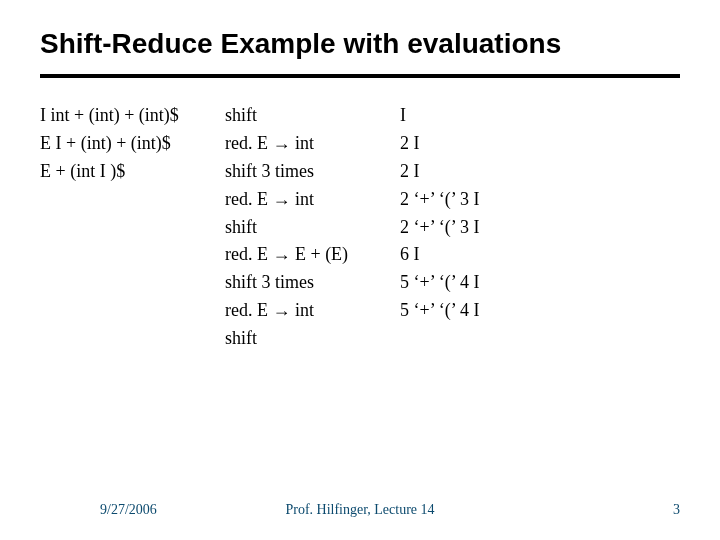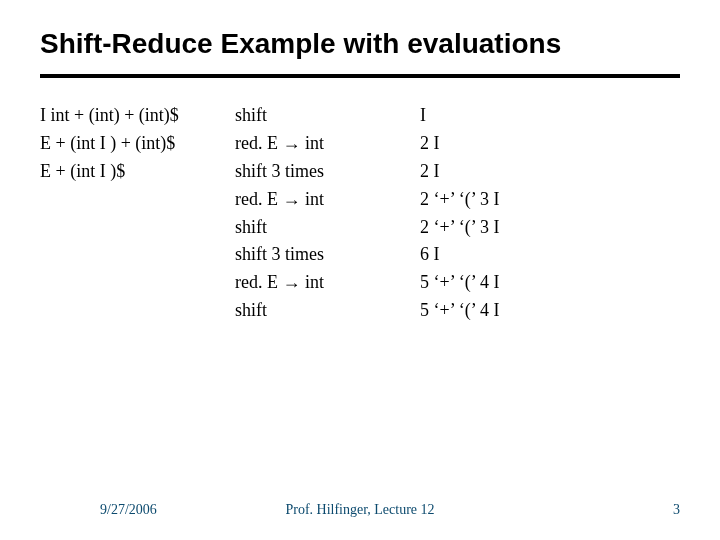--- a/index.html
+++ b/index.html
@@ -25,21 +25,20 @@
     margin: 0 0 14px 0;
   }
   .rule {
     border: none;
     border-top: 4px solid #000;
     margin: 0 0 24px 0;
   }
   .table {
     display: grid;
     grid-template-columns: 185px 175px 200px;
-    column-gap: 10px;
     font-size: 18px;
     line-height: 1.55;
   }
   .col {
     display: flex;
     flex-direction: column;
   }
   .row {
     white-space: pre;
   }
@@ -63,43 +62,44 @@
 </head>
 <body>
 
 <div class="slide">
   <h1 class="title">Shift-Reduce Example with evaluations</h1>
   <hr class="rule">
 
   <div class="table">
     <div class="col">
       <span class="row">I int + (int) + (int)$</span>
-      <span class="row">E + (int I ) + (int)$</span>
+      <span class="row">E I + (int) + (int)$</span>
       <span class="row">E + (int I )$</span>
     </div>
     <div class="col">
       <span class="row">shift</span>
       <span class="row">red. E → int</span>
       <span class="row">shift 3 times</span>
       <span class="row">red. E → int</span>
       <span class="row">shift</span>
+      <span class="row">red. E → E + (E)</span>
       <span class="row">shift 3 times</span>
       <span class="row">red. E → int</span>
       <span class="row">shift</span>
     </div>
     <div class="col">
       <span class="row">I</span>
       <span class="row">2 I</span>
       <span class="row">2 I</span>
       <span class="row">2 ‘+’ ‘(’ 3 I</span>
       <span class="row">2 ‘+’ ‘(’ 3 I</span>
       <span class="row">6 I</span>
       <span class="row">5 ‘+’ ‘(’ 4 I</span>
       <span class="row">5 ‘+’ ‘(’ 4 I</span>
     </div>
   </div>
 
   <div class="footer">
     <span>9/27/2006</span>
-    <span class="center">Prof. Hilfinger, Lecture 12</span>
+    <span class="center">Prof. Hilfinger, Lecture 14</span>
     <span>3</span>
   </div>
 </div>
 
 </body></html>

